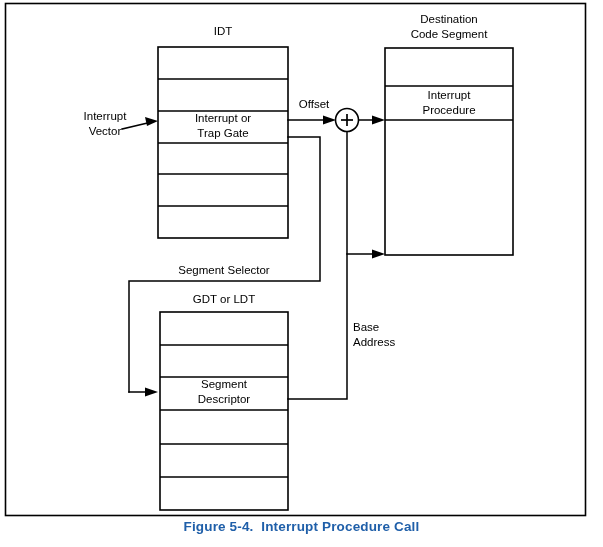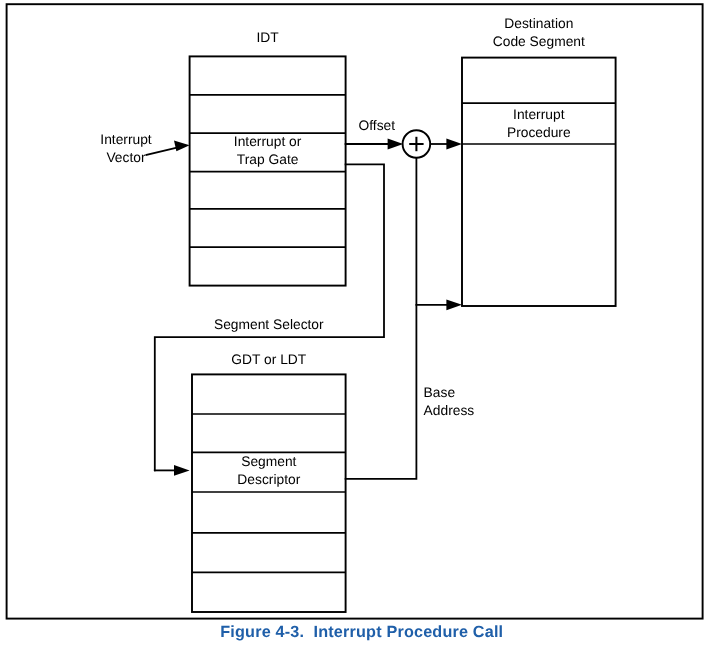--- a/index.html
+++ b/index.html
@@ -181,15 +181,15 @@
       <text class="lbl" x="353" y="346" text-anchor="start">Address</text>
 
       <path class="conn" d="M 288 399 L 347 399 L 347 132"></path>
 
       <path class="conn" d="M 347 254 L 379 254"></path>
       <polygon class="arrowhead" points="385,254 372,249.5 372,258.5"></polygon>
     </g>
 
   </svg>
 
-  <div class="caption">Figure 4-3.  Interrupt Procedure Call</div>
+  <div class="caption">Figure 5-4.  Interrupt Procedure Call</div>
 
 </div>
 
 </body></html>

